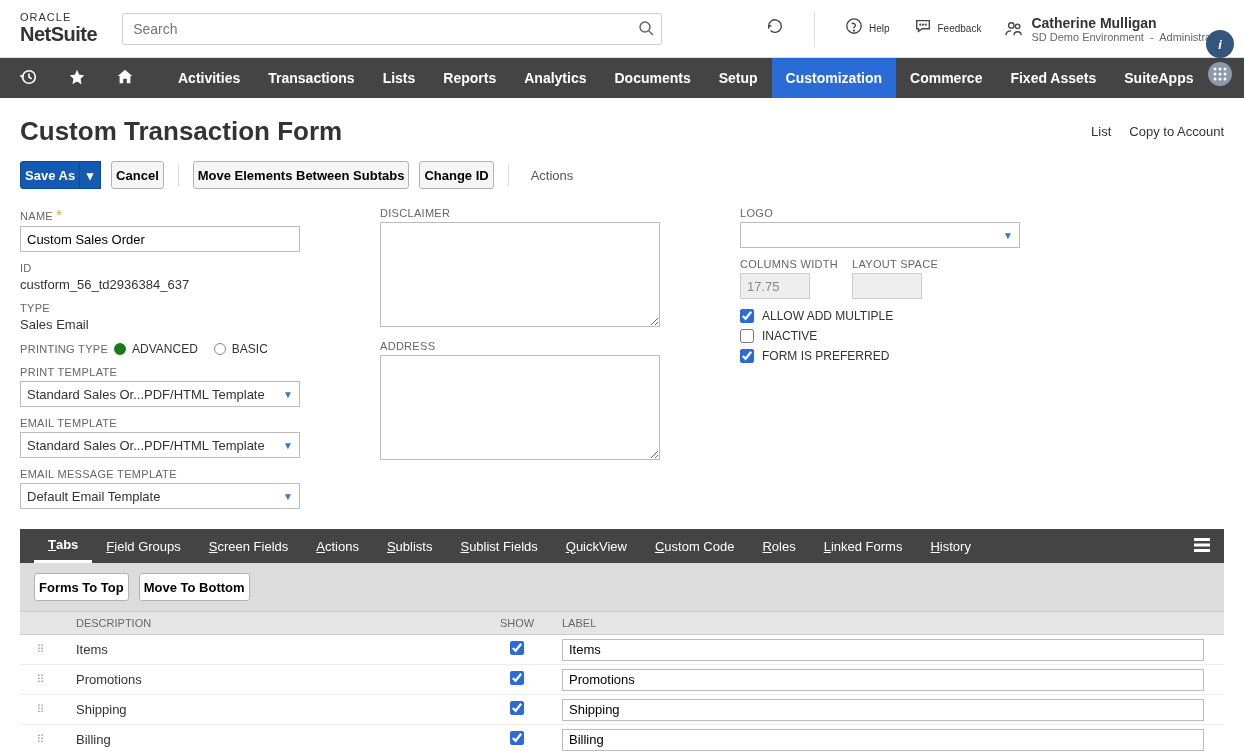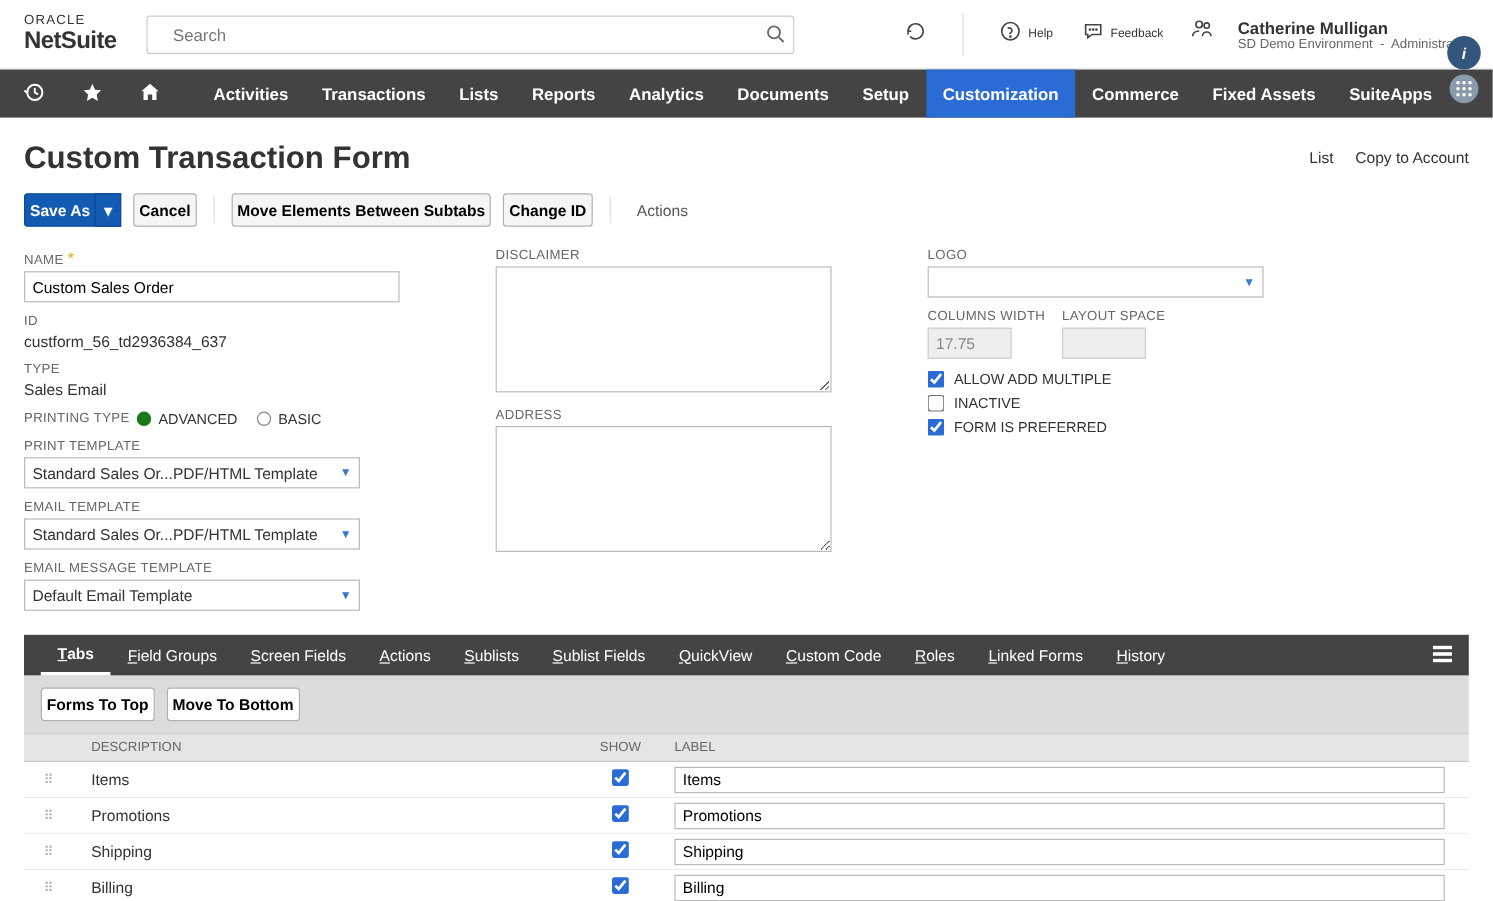--- a/index.html
+++ b/index.html
@@ -2,27 +2,27 @@
 <html><head>
 <meta charset="utf-8">
 <style>
 * { box-sizing: border-box; margin: 0; padding: 0; }
 body { font-family: -apple-system, BlinkMacSystemFont, "Segoe UI", Arial, sans-serif; font-size: 13px; color: #333; background: #fff; }
 .topbar { display: flex; align-items: center; height: 58px; padding: 0 20px; background: #fff; border-bottom: 1px solid #ddd; }
 .logo { margin-right: 25px; }
 .logo-text { font-size: 11px; color: #333; letter-spacing: 1px; }
 .logo-main { font-size: 20px; font-weight: bold; color: #333; letter-spacing: -0.5px; }
 .search-box { position: relative; width: 540px; }
-.search-input { width: 100%; height: 32px; padding: 0 35px 0 21px; border: 1px solid #ccc; border-radius: 3px; font-size: 14px; }
+.search-input { width: 100%; height: 32px; padding: 0 35px 0 10px; border: 1px solid #ccc; border-radius: 3px; font-size: 14px; }
 .search-icon { position: absolute; right: 8px; top: 7px; color: #666; }
 .topbar-right { display: flex; align-items: center; margin-left: auto; gap: 24px; }
 .topbar-item { display: flex; align-items: center; gap: 6px; font-size: 10px; cursor: pointer; }
 .topbar-item-icon { font-size: 18px; color: #444; }
 .vsep { width: 1px; height: 36px; background: #ddd; margin: 0 6px; }
-.user-block { display: flex; gap: 20px; align-items: flex-start; }
+.user-block { display: flex; gap: 8px; align-items: flex-end; }
 .user-name { font-weight: 600; font-size: 14px; }
 .user-sub { font-size: 11px; color: #666; }
 .info-badge { position: absolute; right: 10px; top: 30px; width: 28px; height: 28px; border-radius: 50%; background: #35567c; color: #fff; display: flex; align-items: center; justify-content: center; font-style: italic; font-weight: bold; }
 .apps-badge { position: absolute; right: 12px; top: 62px; width: 24px; height: 24px; border-radius: 50%; background: #8a9aab; display: flex; align-items: center; justify-content: center; }
 .mainnav { display: flex; align-items: center; height: 40px; background: #444; padding: 0 20px; }
 .nav-icons { display: flex; gap: 30px; margin-right: 30px; }
 .nav-icon { color: #fff; cursor: pointer; }
 .nav-items { display: flex; }
 .nav-item { color: #fff; font-size: 14px; font-weight: 600; padding: 0 14px; height: 40px; display: flex; align-items: center; cursor: pointer; text-align: right; }
 .nav-item.active { background: #0d6efd; background: #2a6bd6; }
@@ -38,21 +38,21 @@
 .btn-group { display: flex; }
 .btn-group .btn-primary { border-top-right-radius: 0; border-bottom-right-radius: 0; }
 .btn-dropdown { width: 22px; padding: 0; display: flex; justify-content: center; border-top-left-radius: 0; border-bottom-left-radius: 0; margin-left: -1px; }
 .bar-sep { width: 1px; height: 22px; background: #ddd; margin: 0 4px; }
 .actions-link { font-size: 13px; color: #555; padding: 0 8px; cursor: pointer; }
 .form-cols { display: flex; gap: 80px; }
 .fcol { min-width: 280px; }
 .field { margin-bottom: 10px; }
 .field-label { font-size: 11px; color: #666; letter-spacing: 0.3px; text-transform: uppercase; margin-bottom: 3px; display: block; }
 .required-star { color: #e6a817; font-size: 14px; }
-.text-input { width: 313px; height: 26px; padding: 0 6px; border: 1px solid #bbb; font-size: 13px; }
+.text-input { width: 280px; height: 26px; padding: 0 6px; border: 1px solid #bbb; font-size: 13px; }
 .static-val { font-size: 13px; color: #333; }
 .radio-row { display: flex; align-items: center; gap: 6px; }
 .radio-row label { font-size: 12px; text-transform: uppercase; color: #333; }
 .radio-filled { width: 12px; height: 12px; border-radius: 50%; border: 2px solid #1a7a1a; background: #1a7a1a; display: inline-block; }
 .radio-empty { width: 12px; height: 12px; border-radius: 50%; border: 1px solid #888; display: inline-block; }
 .select-box { width: 280px; height: 26px; border: 1px solid #bbb; display: flex; align-items: center; justify-content: space-between; padding: 0 6px; font-size: 13px; cursor: pointer; }
 .select-arrow { color: #3a78c8; font-size: 10px; }
 textarea.ta { width: 280px; height: 105px; border: 1px solid #bbb; resize: both; padding: 4px; font-family: inherit; font-size: 13px; }
 .small-input { width: 70px; height: 26px; padding: 0 6px; border: 1px solid #ccc; background: #eee; color: #888; font-size: 13px; }
 .cb-row { display: flex; align-items: center; gap: 8px; margin-bottom: 6px; }

